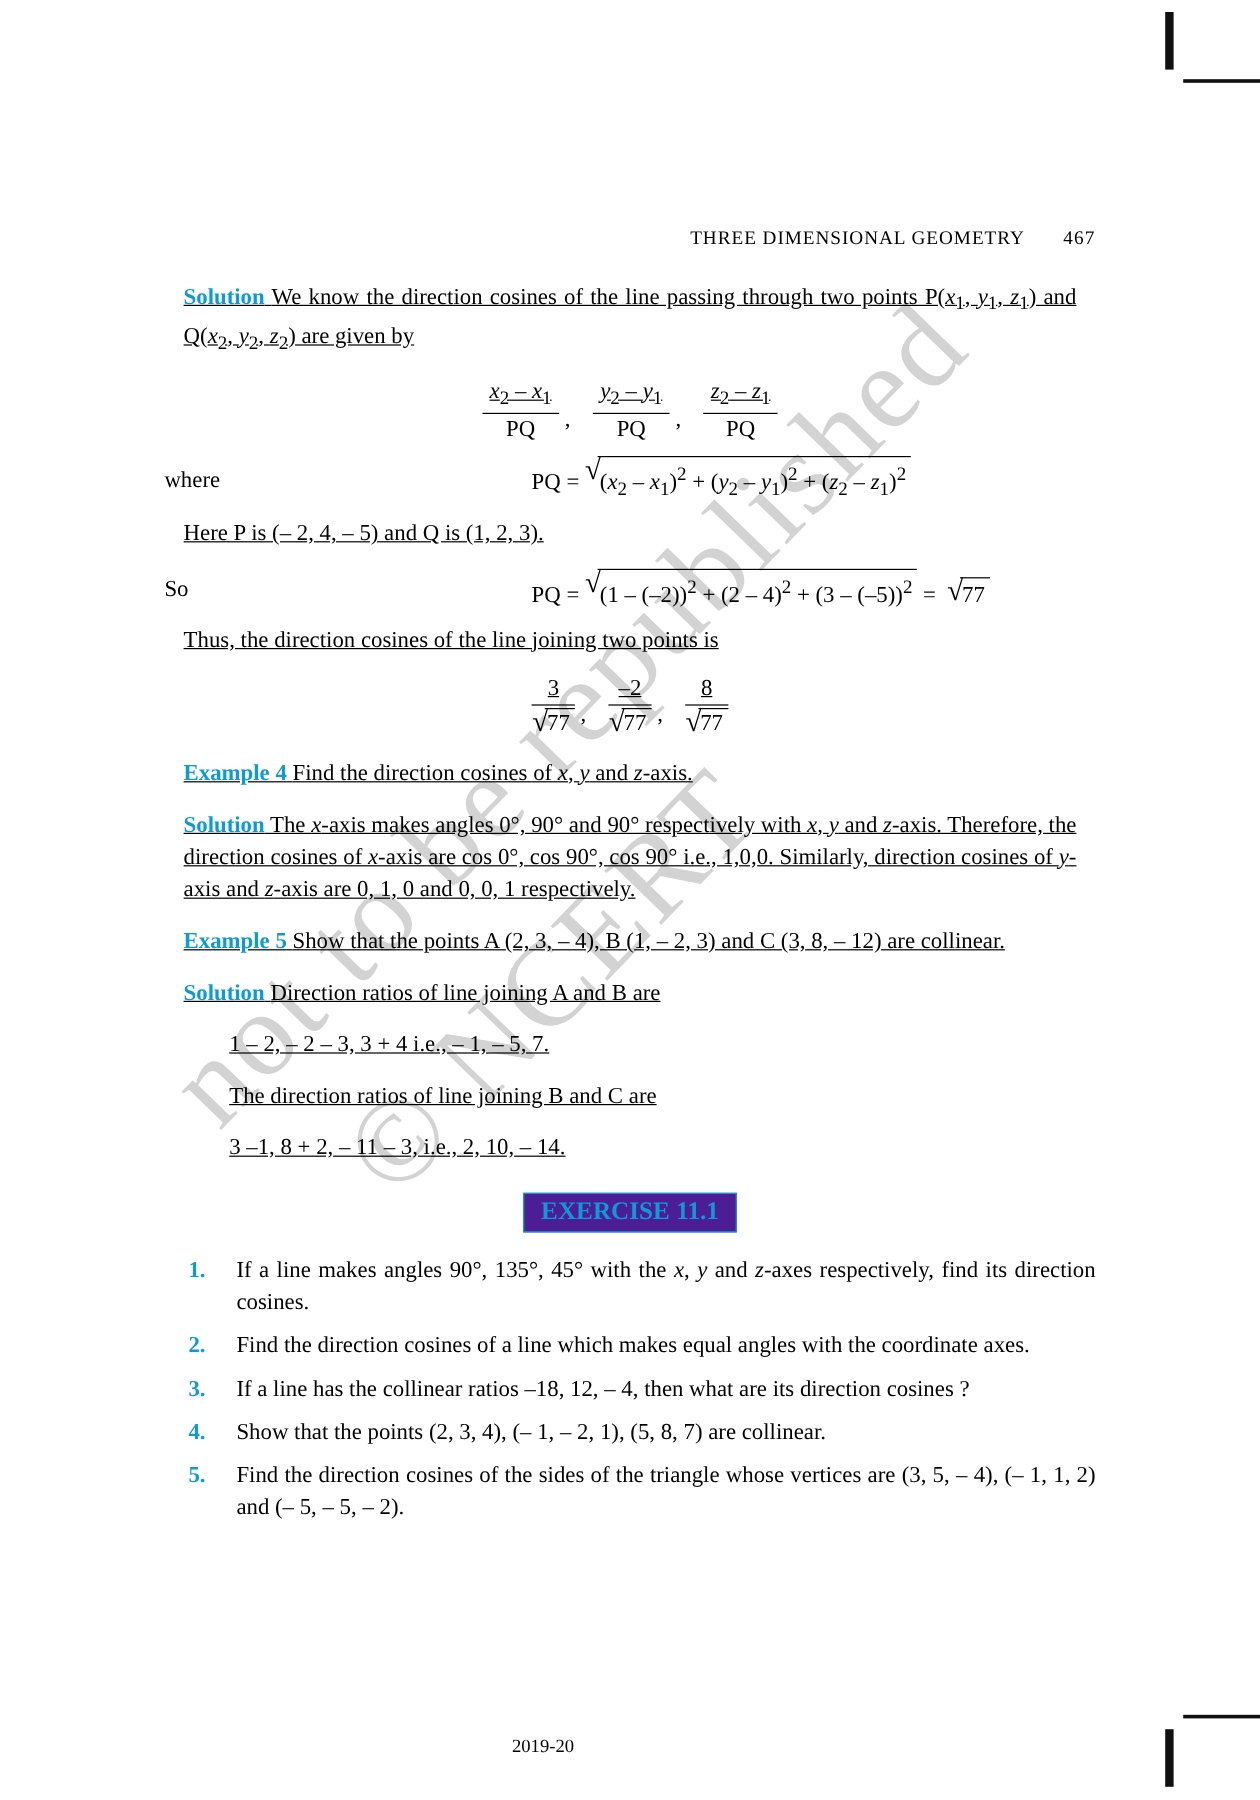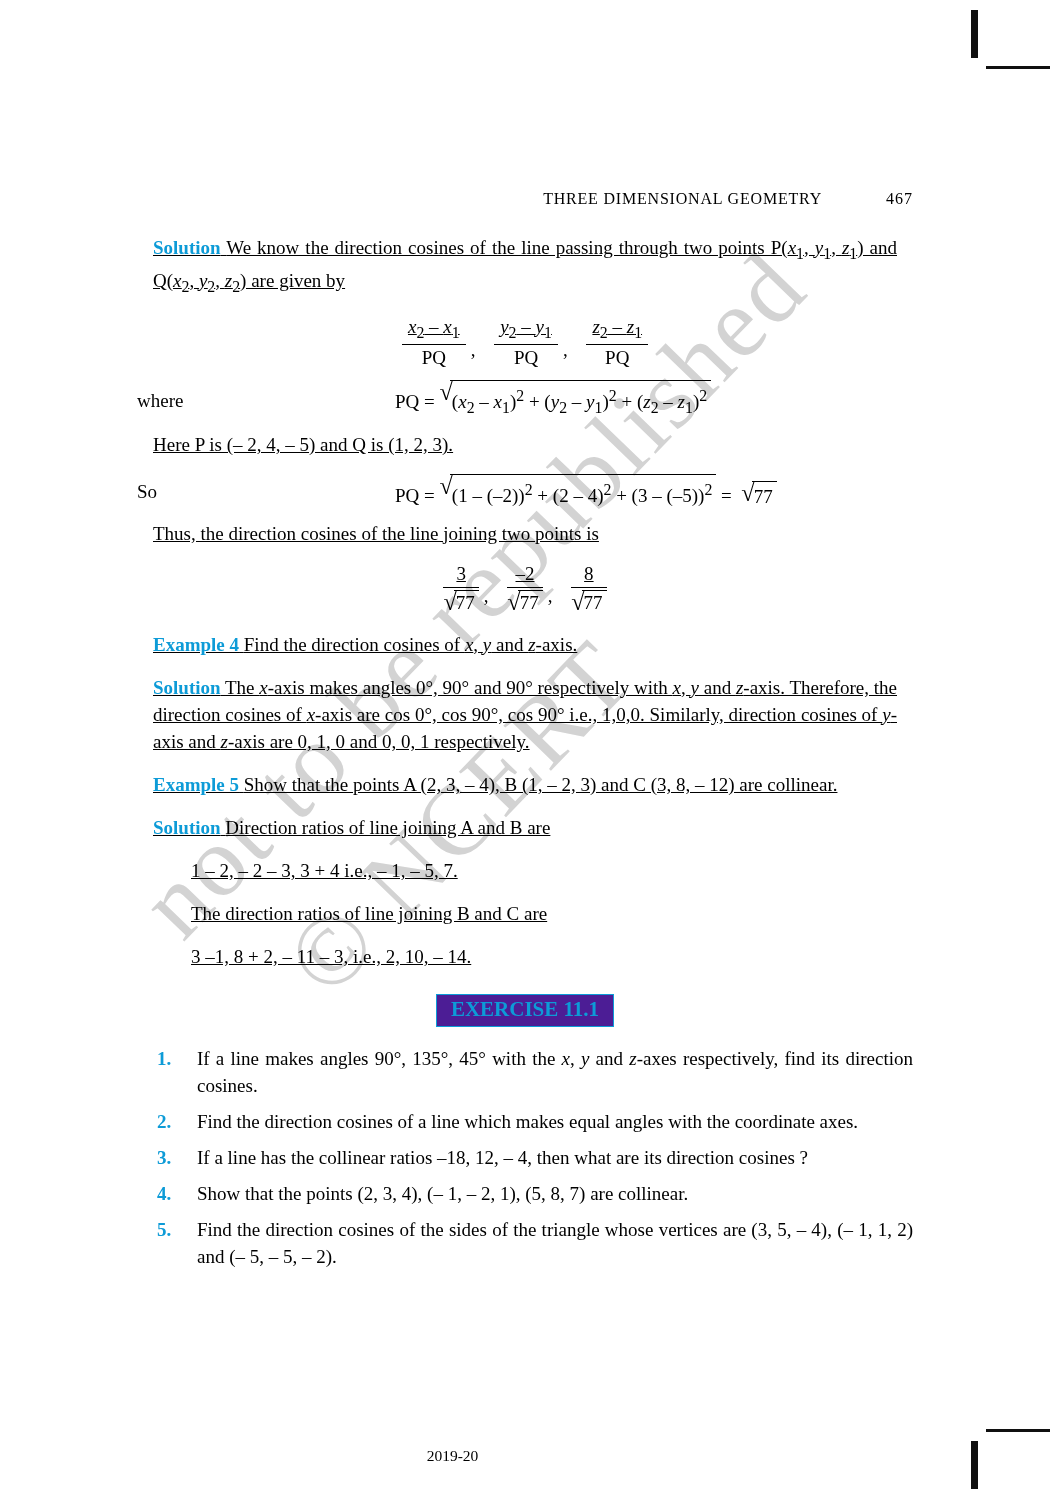--- a/index.html
+++ b/index.html
@@ -18,42 +18,42 @@
   .watermark .wm2{transform:translateX(-170px);}
   
   .crop{position:absolute;background:#101010;z-index:3;}
   .crop.v-top{left:971px;top:10px;width:7px;height:48px;}
   .crop.h-top{left:986px;top:66px;width:64px;height:3px;}
   .crop.h-bot{left:986px;top:1429px;width:64px;height:3px;}
   .crop.v-bot{left:971px;top:1441px;width:7px;height:48px;}
 
   .content{position:absolute;left:137px;top:190px;width:776px;z-index:2;}
 
-  .header{display:flex;justify-content:flex-end;align-items:baseline;gap:64px;
+  .header{display:flex;justify-content:flex-end;align-items:baseline;gap:32px;
     font-size:16px;letter-spacing:.8px;}
   .header .pagenum{letter-spacing:1px;}
 
   .para{font-size:19px;line-height:27px;text-align:justify;margin:16px;text-decoration:underline;}
   .label{color:var(--accent);font-weight:bold;}
 
   .mt-lg{margin-top:26px;} .mt-md{margin-top:16px;} .mt-sm{margin-top:8px;}
 
   .math-center{text-align:center;margin:14px 0 10px;font-size:19px;}
 
   .frac{display:inline-block;vertical-align:middle;text-align:center;line-height:1.2;}
   .frac .num{display:block;border-bottom:1.4px solid #000;padding:0 6px 2px;text-decoration:underline;}
   .frac .den{display:block;padding-top:2px;}
   .sep{display:inline-block;vertical-align:middle;margin:14px 14px 0 5px;}
 
   .sqrt{display:inline-block;white-space:nowrap;}
   .sqrt .rad{display:inline-block;font-size:1.28em;line-height:.8;vertical-align:top;
     position:relative;top:2px;margin-right:-3px;}
   .sqrt .radicand{display:inline-block;border-top:1.4px solid #000;padding:1px 4px 0 2px;}
 
-  .eq-row{display:flex;align-items:center;font-size:19px;line-height:27px;margin:10px 0;}
+  .eq-row{display:flex;align-items:center;font-size:19px;line-height:27px;margin:10px 0;gap:48px;}
   .eq-row .row-label{width:258px;flex:none;}
 
   .indent1{padding-left:38px;}
   .first-indent{text-indent:38px;}
 
   .exercise-title-wrap{text-align:center;margin:24px 0 18px;}
   .exercise-title{display:inline-block;border:1.6px solid var(--accent);
     background:#eaf5fc;color:var(--accent);font-weight:bold;font-size:21px;
     padding:2px 14px 4px;}
 

